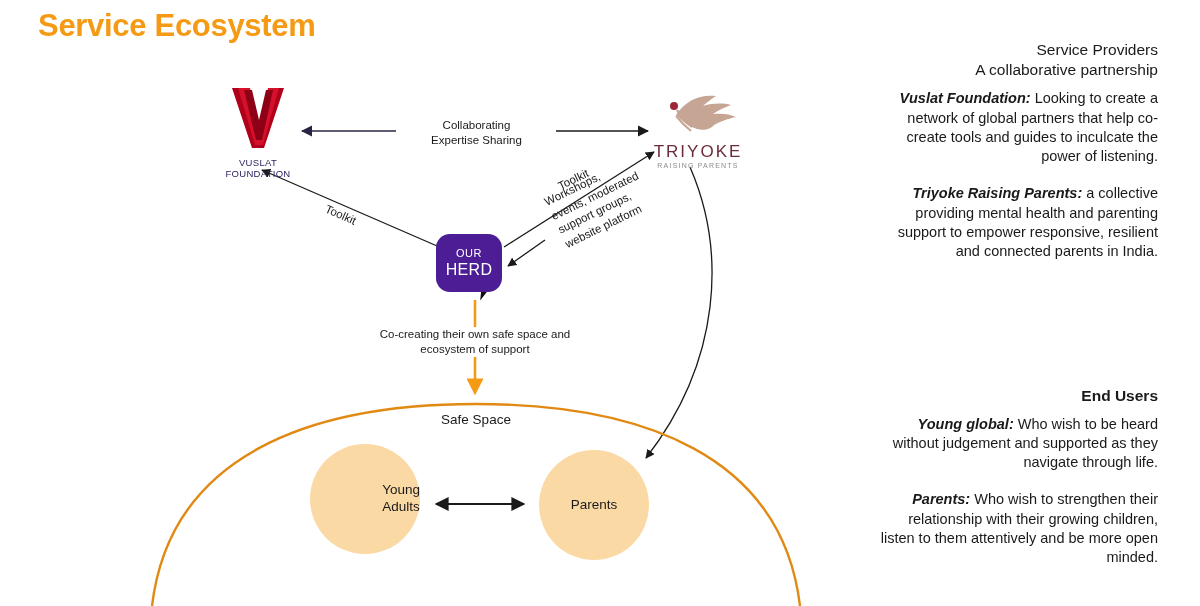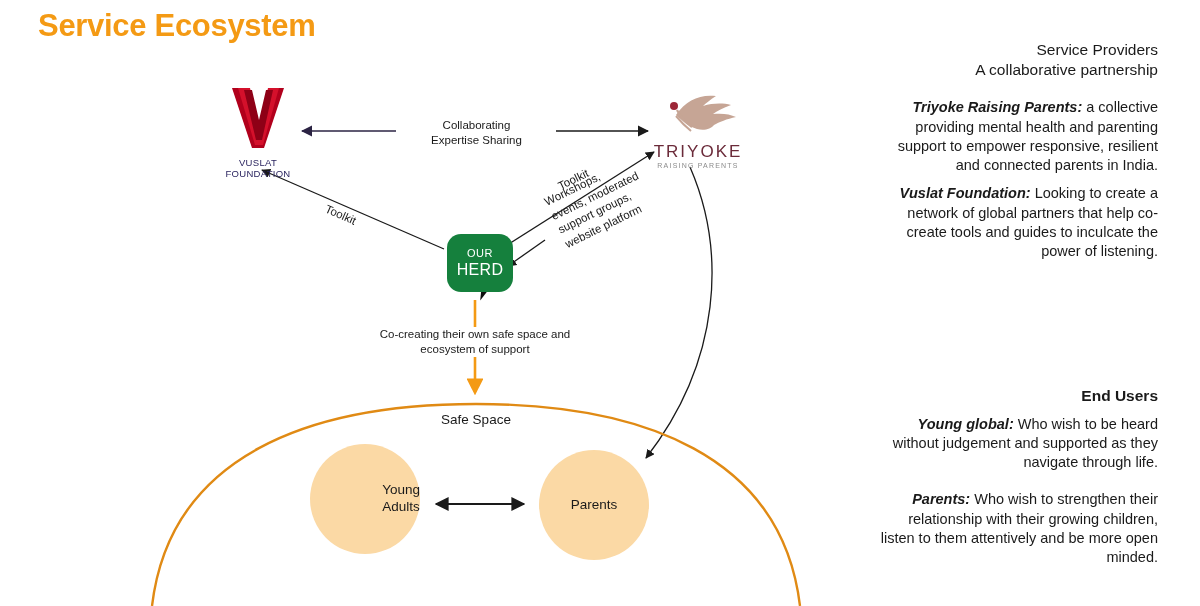--- a/index.html
+++ b/index.html
@@ -65,25 +65,25 @@
   #triyoke-logo .triyoke-sub {
     font-size: 7px;
     color: #8b8b8b;
     letter-spacing: 1.2px;
     margin-top: 2px;
   }
 
   
   #our-herd-node {
     position: absolute;
-    left: 447px;
+    left: 436px;
     top: 234px;
     width: 66px;
     height: 58px;
-    background: #15803d;
+    background: #4c1d95;
     border-radius: 14px;
     color: #ffffff;
     display: flex;
     flex-direction: column;
     align-items: center;
     justify-content: center;
     line-height: 1;
   }
   #our-herd-node .herd-top { font-size: 11px; letter-spacing: 0.5px; }
   #our-herd-node .herd-bottom { font-size: 16px; font-weight: normal; margin-top: 3px; letter-spacing: 0.3px; }
@@ -299,25 +299,25 @@
   </div>
   <div class="persona-circle" id="parents-circle">
     <div>Parents</div>
   </div>
 
   <div id="right-panel">
     <div class="panel-heading">
       <div>Service Providers</div>
       <div>A collaborative partnership</div>
     </div>
+    <div class="panel-para">
+      <span class="lead-in">Vuslat Foundation:</span><span> Looking to create a network of global partners that help co-create tools and guides to inculcate the power of listening.</span>
+    </div>
     <div class="panel-para" style="margin-top:18px">
       <span class="lead-in">Triyoke Raising Parents:</span><span> a collective providing mental health and parenting support to empower responsive, resilient and connected parents in India.</span>
-    </div>
-    <div class="panel-para">
-      <span class="lead-in">Vuslat Foundation:</span><span> Looking to create a network of global partners that help co-create tools and guides to inculcate the power of listening.</span>
     </div>
   </div>
 
   <div id="end-users-panel">
     <div class="panel-heading">End Users</div>
     <div class="panel-para">
       <span class="lead-in">Young global:</span><span> Who wish to be heard without judgement and supported as they navigate through life.</span>
     </div>
     <div class="panel-para" style="margin-top:18px">
       <span class="lead-in">Parents:</span><span> Who wish to strengthen their relationship with their growing children, listen to them attentively and be more open minded.</span>

